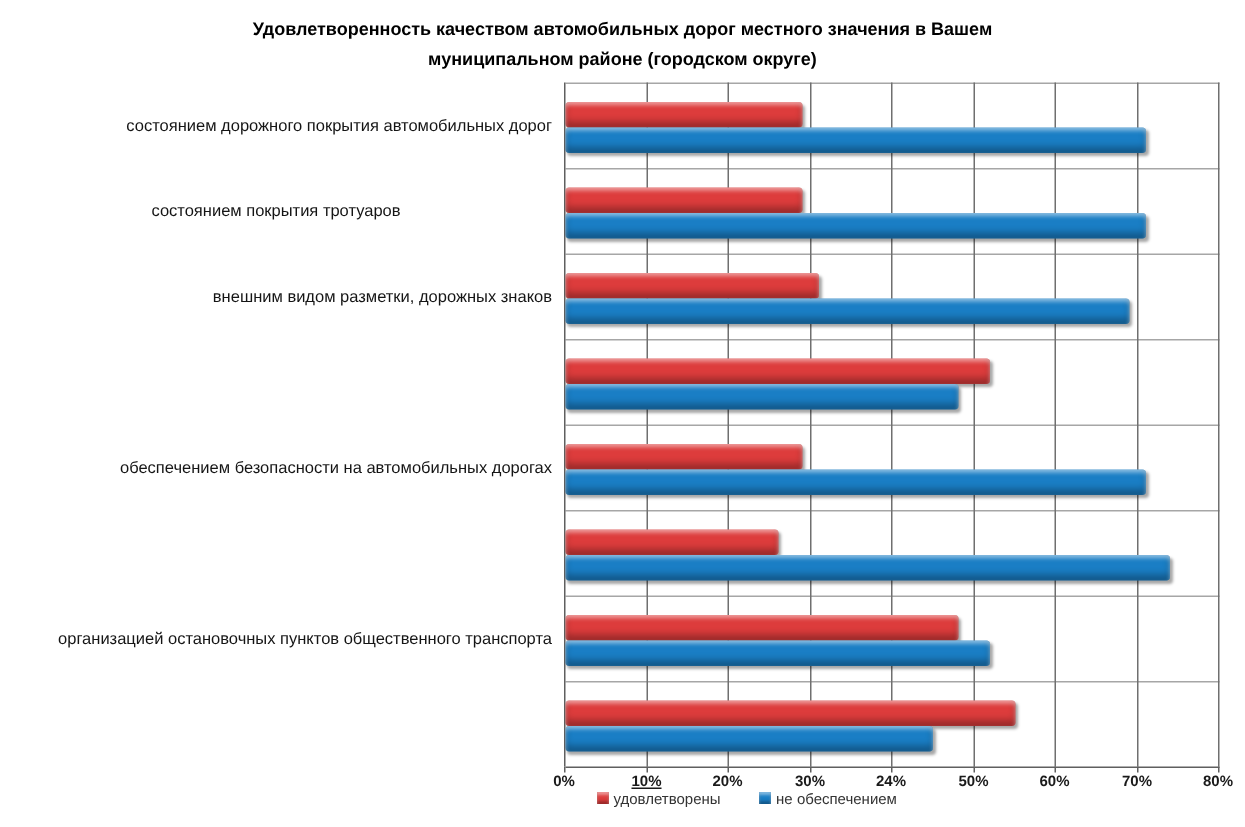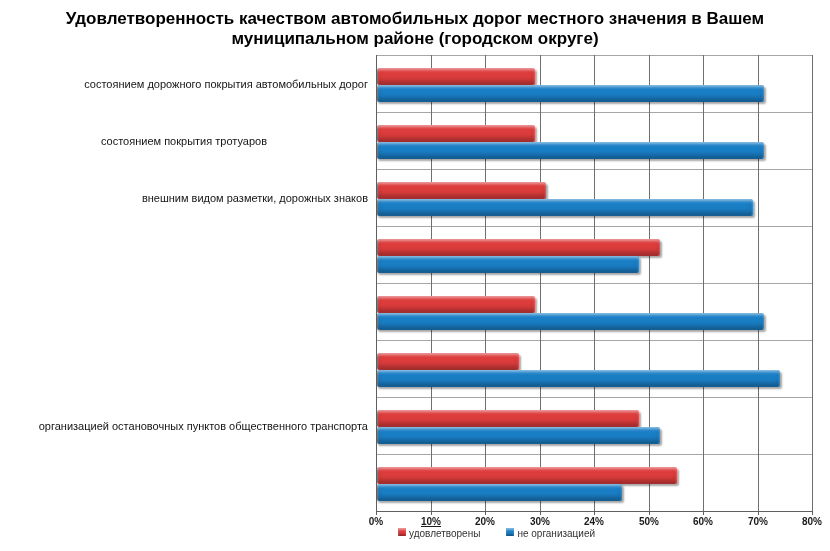--- a/index.html
+++ b/index.html
@@ -2,21 +2,21 @@
 <html><head>
 <meta charset="utf-8">
 <style>
   html,body{margin:0;padding:0;}
   body{
     width:830px;height:551px;background:#ffffff;overflow:hidden;position:relative;
     font-family:"Liberation Sans","DejaVu Sans",sans-serif;
   }
   #chart-title{
     position:absolute;top:9px;left:0;width:830px;text-align:center;
-    font-size:17px;font-weight:700;color:#000;line-height:20px;
+    font-size:12px;font-weight:700;color:#000;line-height:20px;
   }
   #chart-title span{display:block;}
   #cat-labels{position:absolute;left:0;top:55px;width:368px;height:456px;}
   .cat{
     position:absolute;left:0;width:368px;height:57px;
     display:flex;align-items:center;justify-content:flex-end;
     text-align:right;font-size:11px;color:#151515;line-height:14px;
   }
   #plot{position:absolute;left:376px;top:55px;width:437px;height:456px;}
   .vline{position:absolute;top:0;width:1px;height:456px;background:#6f6f6f;}
@@ -55,20 +55,23 @@
 
 <div id="cat-labels">
     <div class="cat" style="top: 0px;">
       <span>состоянием дорожного покрытия автомобильных дорог</span>
     </div>
     <div class="cat" style="top: 57px; justify-content: center;">
       <span>состоянием покрытия тротуаров</span>
     </div>
     <div class="cat" style="top: 114px;">
       <span>внешним видом разметки, дорожных знаков</span>
+    </div>
+    <div class="cat" style="top: 228px;">
+      <span>обеспечением безопасности на автомобильных дорогах</span>
     </div>
     <div class="cat" style="top: 342px;">
       <span>организацией остановочных пунктов общественного транспорта</span>
     </div>
   </div>
 
 <div id="plot">
     <div class="hline" style="top: 0px;"></div>
     <div class="hline" style="top: 57px;"></div>
     <div class="hline" style="top: 114px;"></div>
@@ -123,15 +126,15 @@
     <div class="bar" style="top: 429px; width: 245.25px; background-color: rgb(26, 126, 197);"></div>
   </div>
 
 <div id="legend">
   <div class="legend-item">
     <span class="swatch" id="swatch-0" style="background-color: rgb(221, 60, 60);"></span>
     <span>удовлетворены</span>
   </div>
   <div class="legend-item">
     <span class="swatch" id="swatch-1" style="background-color: rgb(26, 126, 197);"></span>
-    <span>не организацией</span>
+    <span>не обеспечением</span>
   </div>
 </div>
 
 </body></html>

